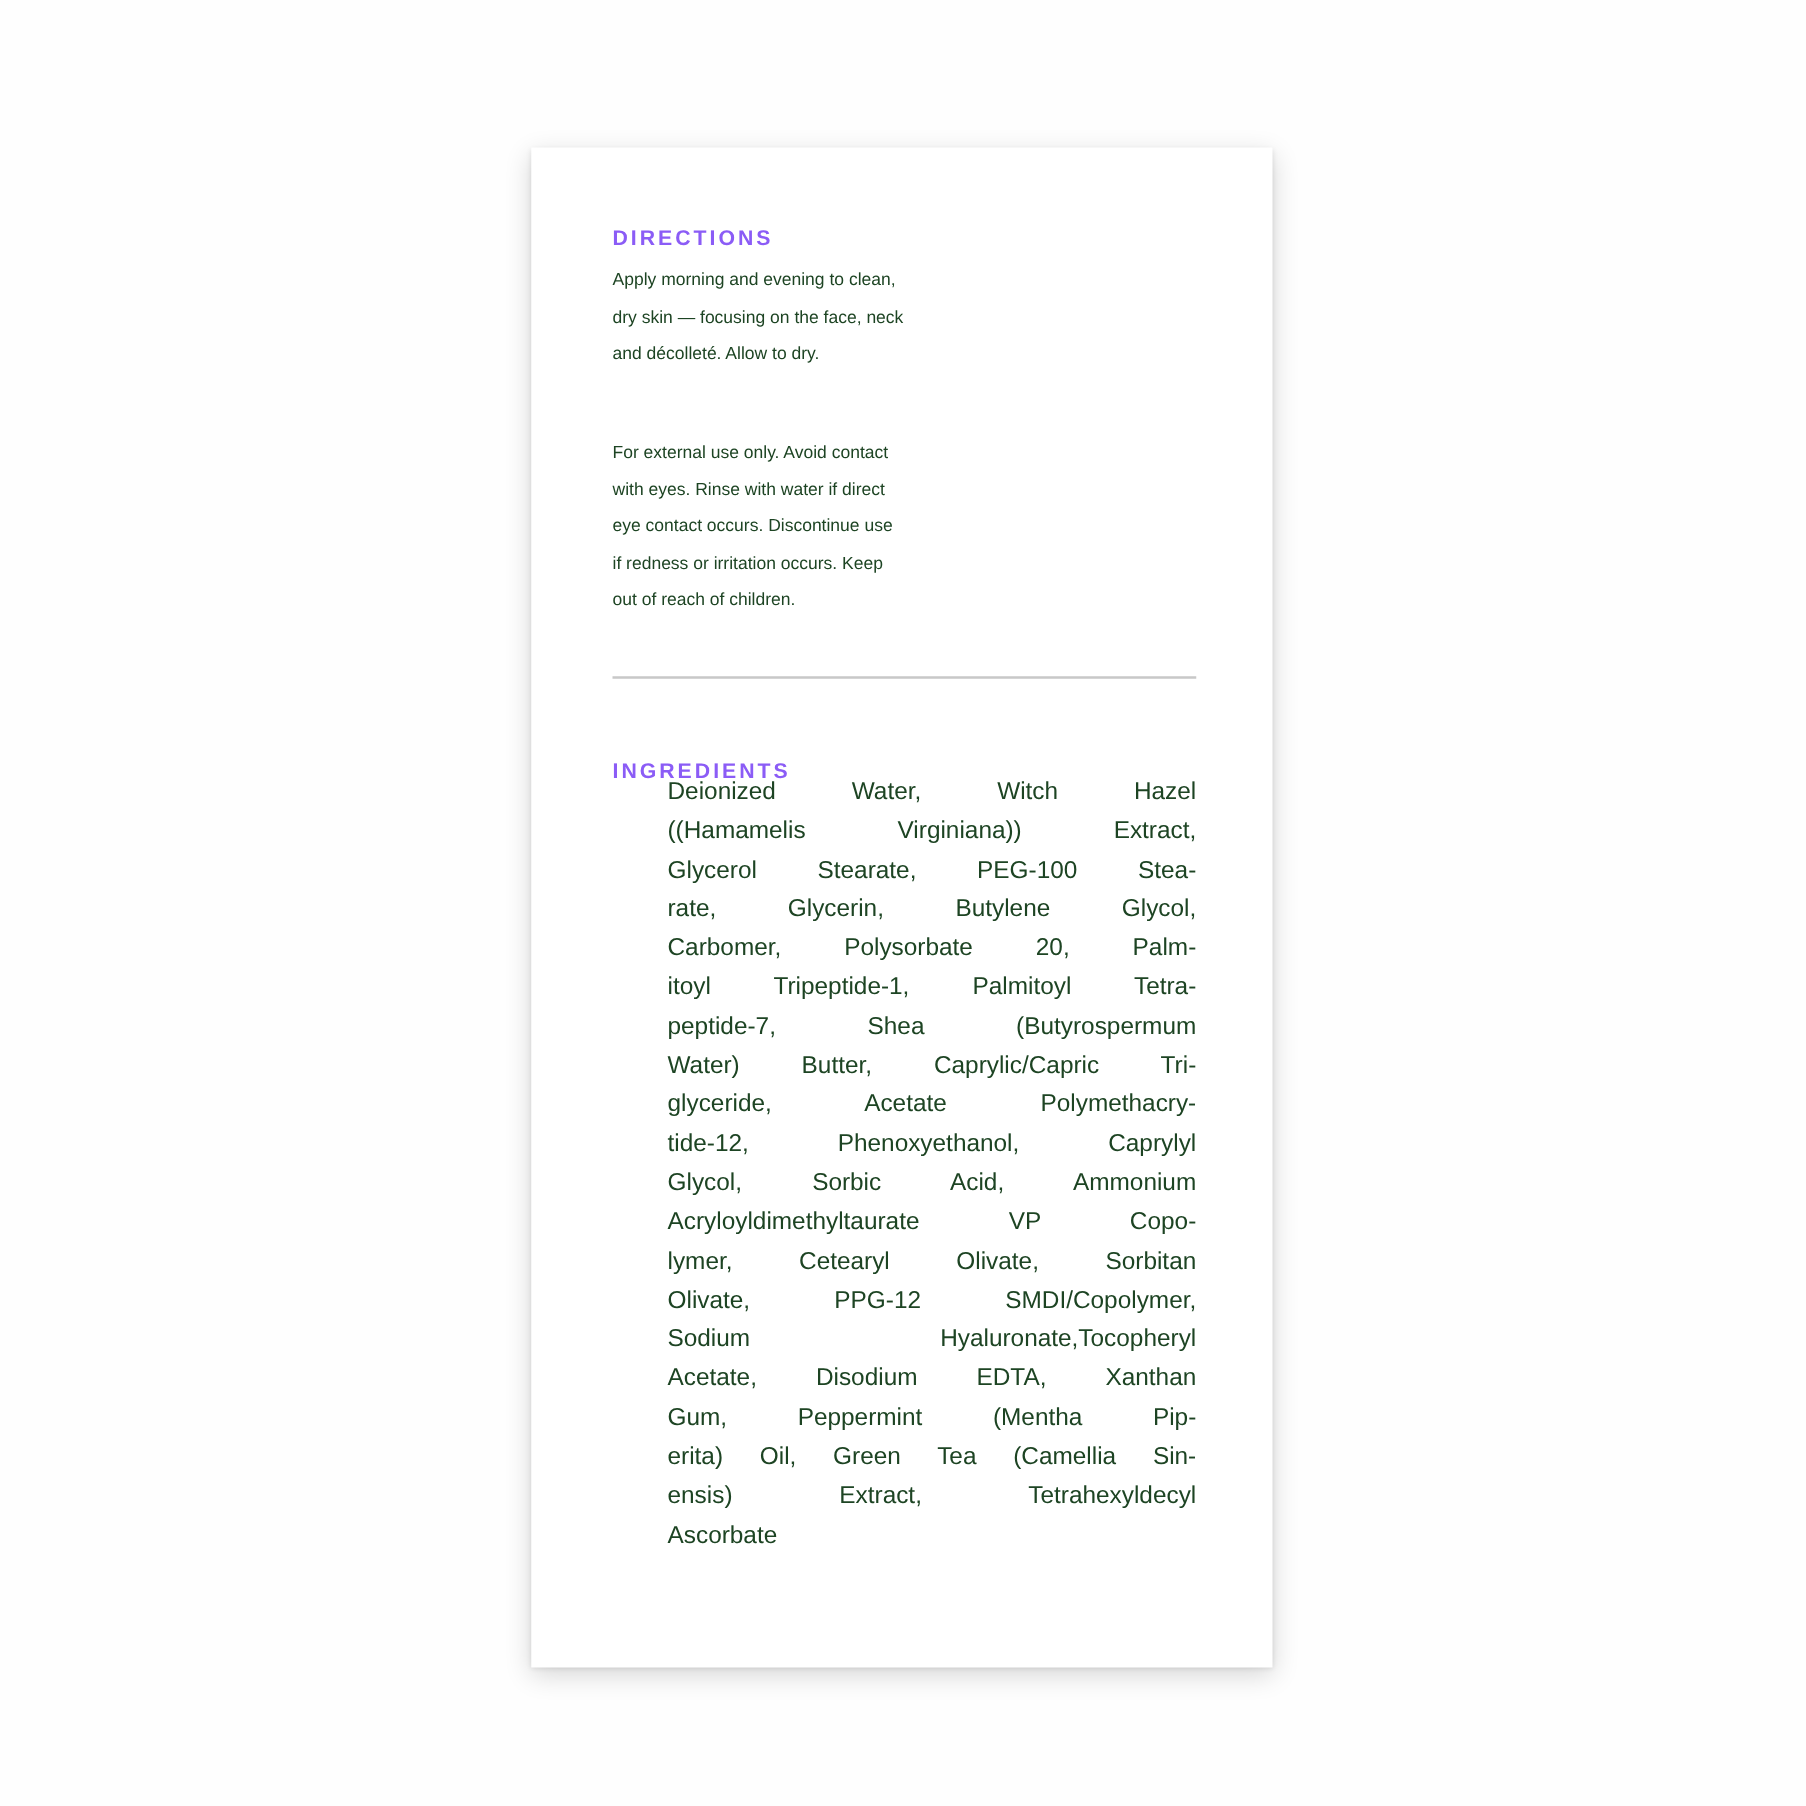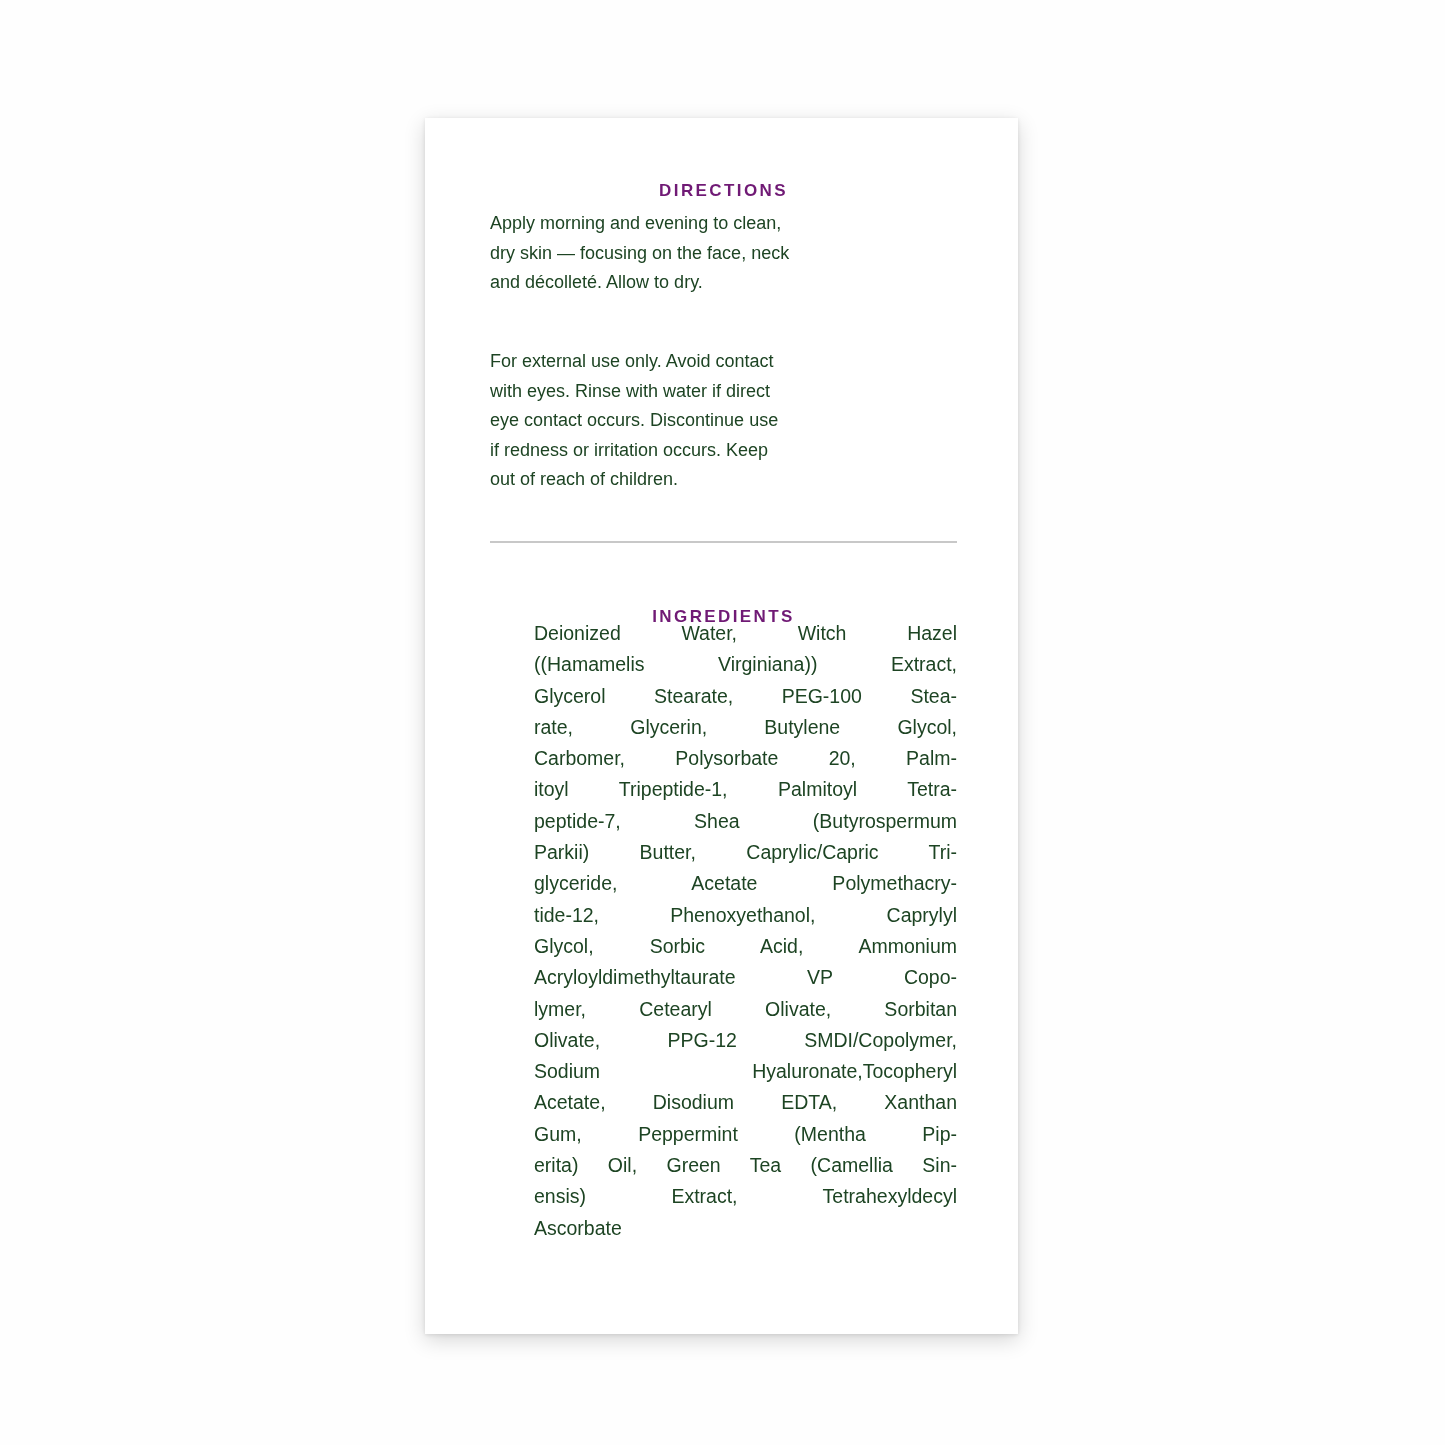--- a/index.html
+++ b/index.html
@@ -29,28 +29,27 @@
     position: absolute;
     left: 65px;
     width: 467px;
     color: #1d4423;
   }
   .heading {
     font-size: 17px;
     line-height: 24px;
     font-weight: 700;
     letter-spacing: 2.4px;
-    color: #701a75;
-    text-align: center;
+    color: #8b5cf6;
   }
   .directions-heading { top: 61px; }
   .para-1 { top: 91px; }
   .para-2 { top: 229px; }
   .body-line {
-    font-size: 18px;
+    font-size: 14px;
     line-height: 29.5px;
     text-align: left;
     white-space: pre;
   }
   .divider {
     position: absolute;
     left: 65px;
     top: 423px;
     width: 467px;
     height: 2px;
@@ -98,21 +97,21 @@
     <div class="block heading ingredients-heading">INGREDIENTS</div>
 
     <div class="block ingredients-text">
         <div class="ing-line">Deionized Water, Witch Hazel</div>
         <div class="ing-line">((Hamamelis Virginiana)) Extract,</div>
         <div class="ing-line">Glycerol Stearate, PEG-100 Stea-</div>
         <div class="ing-line">rate, Glycerin, Butylene Glycol,</div>
         <div class="ing-line">Carbomer, Polysorbate 20, Palm-</div>
         <div class="ing-line">itoyl Tripeptide-1, Palmitoyl Tetra-</div>
         <div class="ing-line">peptide-7, Shea (Butyrospermum</div>
-        <div class="ing-line">Parkii) Butter, Caprylic/Capric Tri-</div>
+        <div class="ing-line">Water) Butter, Caprylic/Capric Tri-</div>
         <div class="ing-line">glyceride, Acetate Polymethacry-</div>
         <div class="ing-line">tide-12, Phenoxyethanol, Caprylyl</div>
         <div class="ing-line">Glycol, Sorbic Acid, Ammonium</div>
         <div class="ing-line">Acryloyldimethyltaurate VP Copo-</div>
         <div class="ing-line">lymer, Cetearyl Olivate, Sorbitan</div>
         <div class="ing-line">Olivate, PPG-12 SMDI/Copolymer,</div>
         <div class="ing-line">Sodium Hyaluronate,Tocopheryl</div>
         <div class="ing-line">Acetate, Disodium EDTA, Xanthan</div>
         <div class="ing-line">Gum, Peppermint (Mentha Pip-</div>
         <div class="ing-line">erita) Oil, Green Tea (Camellia Sin-</div>

